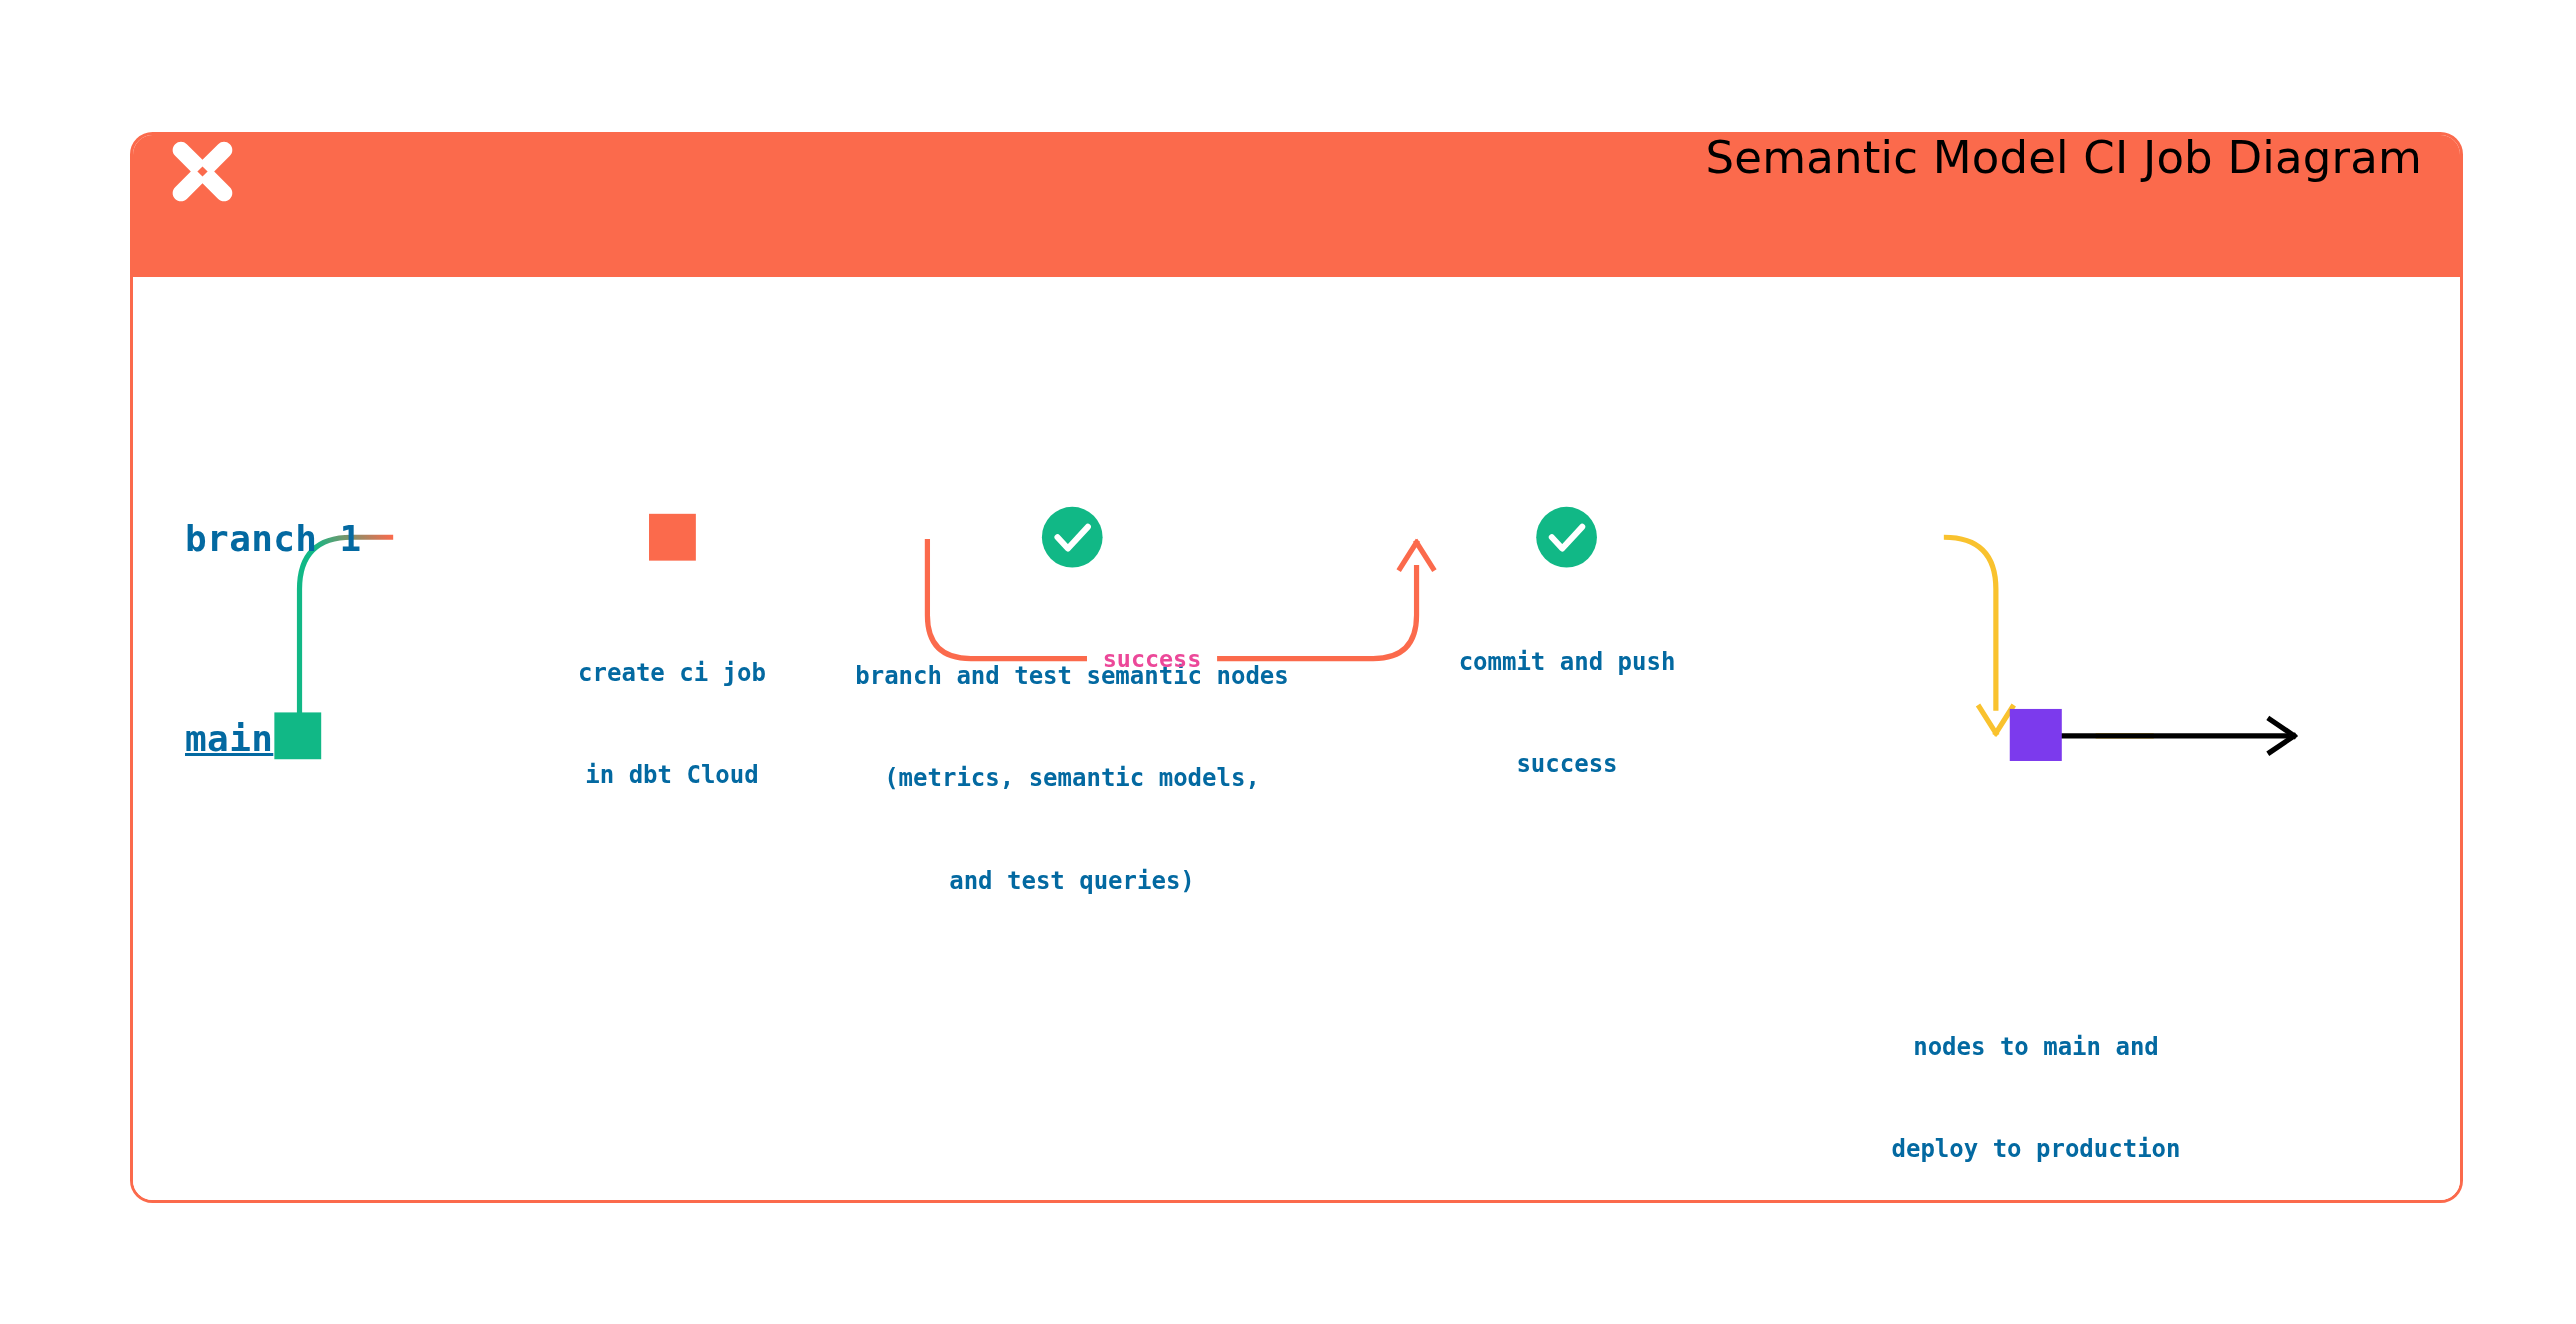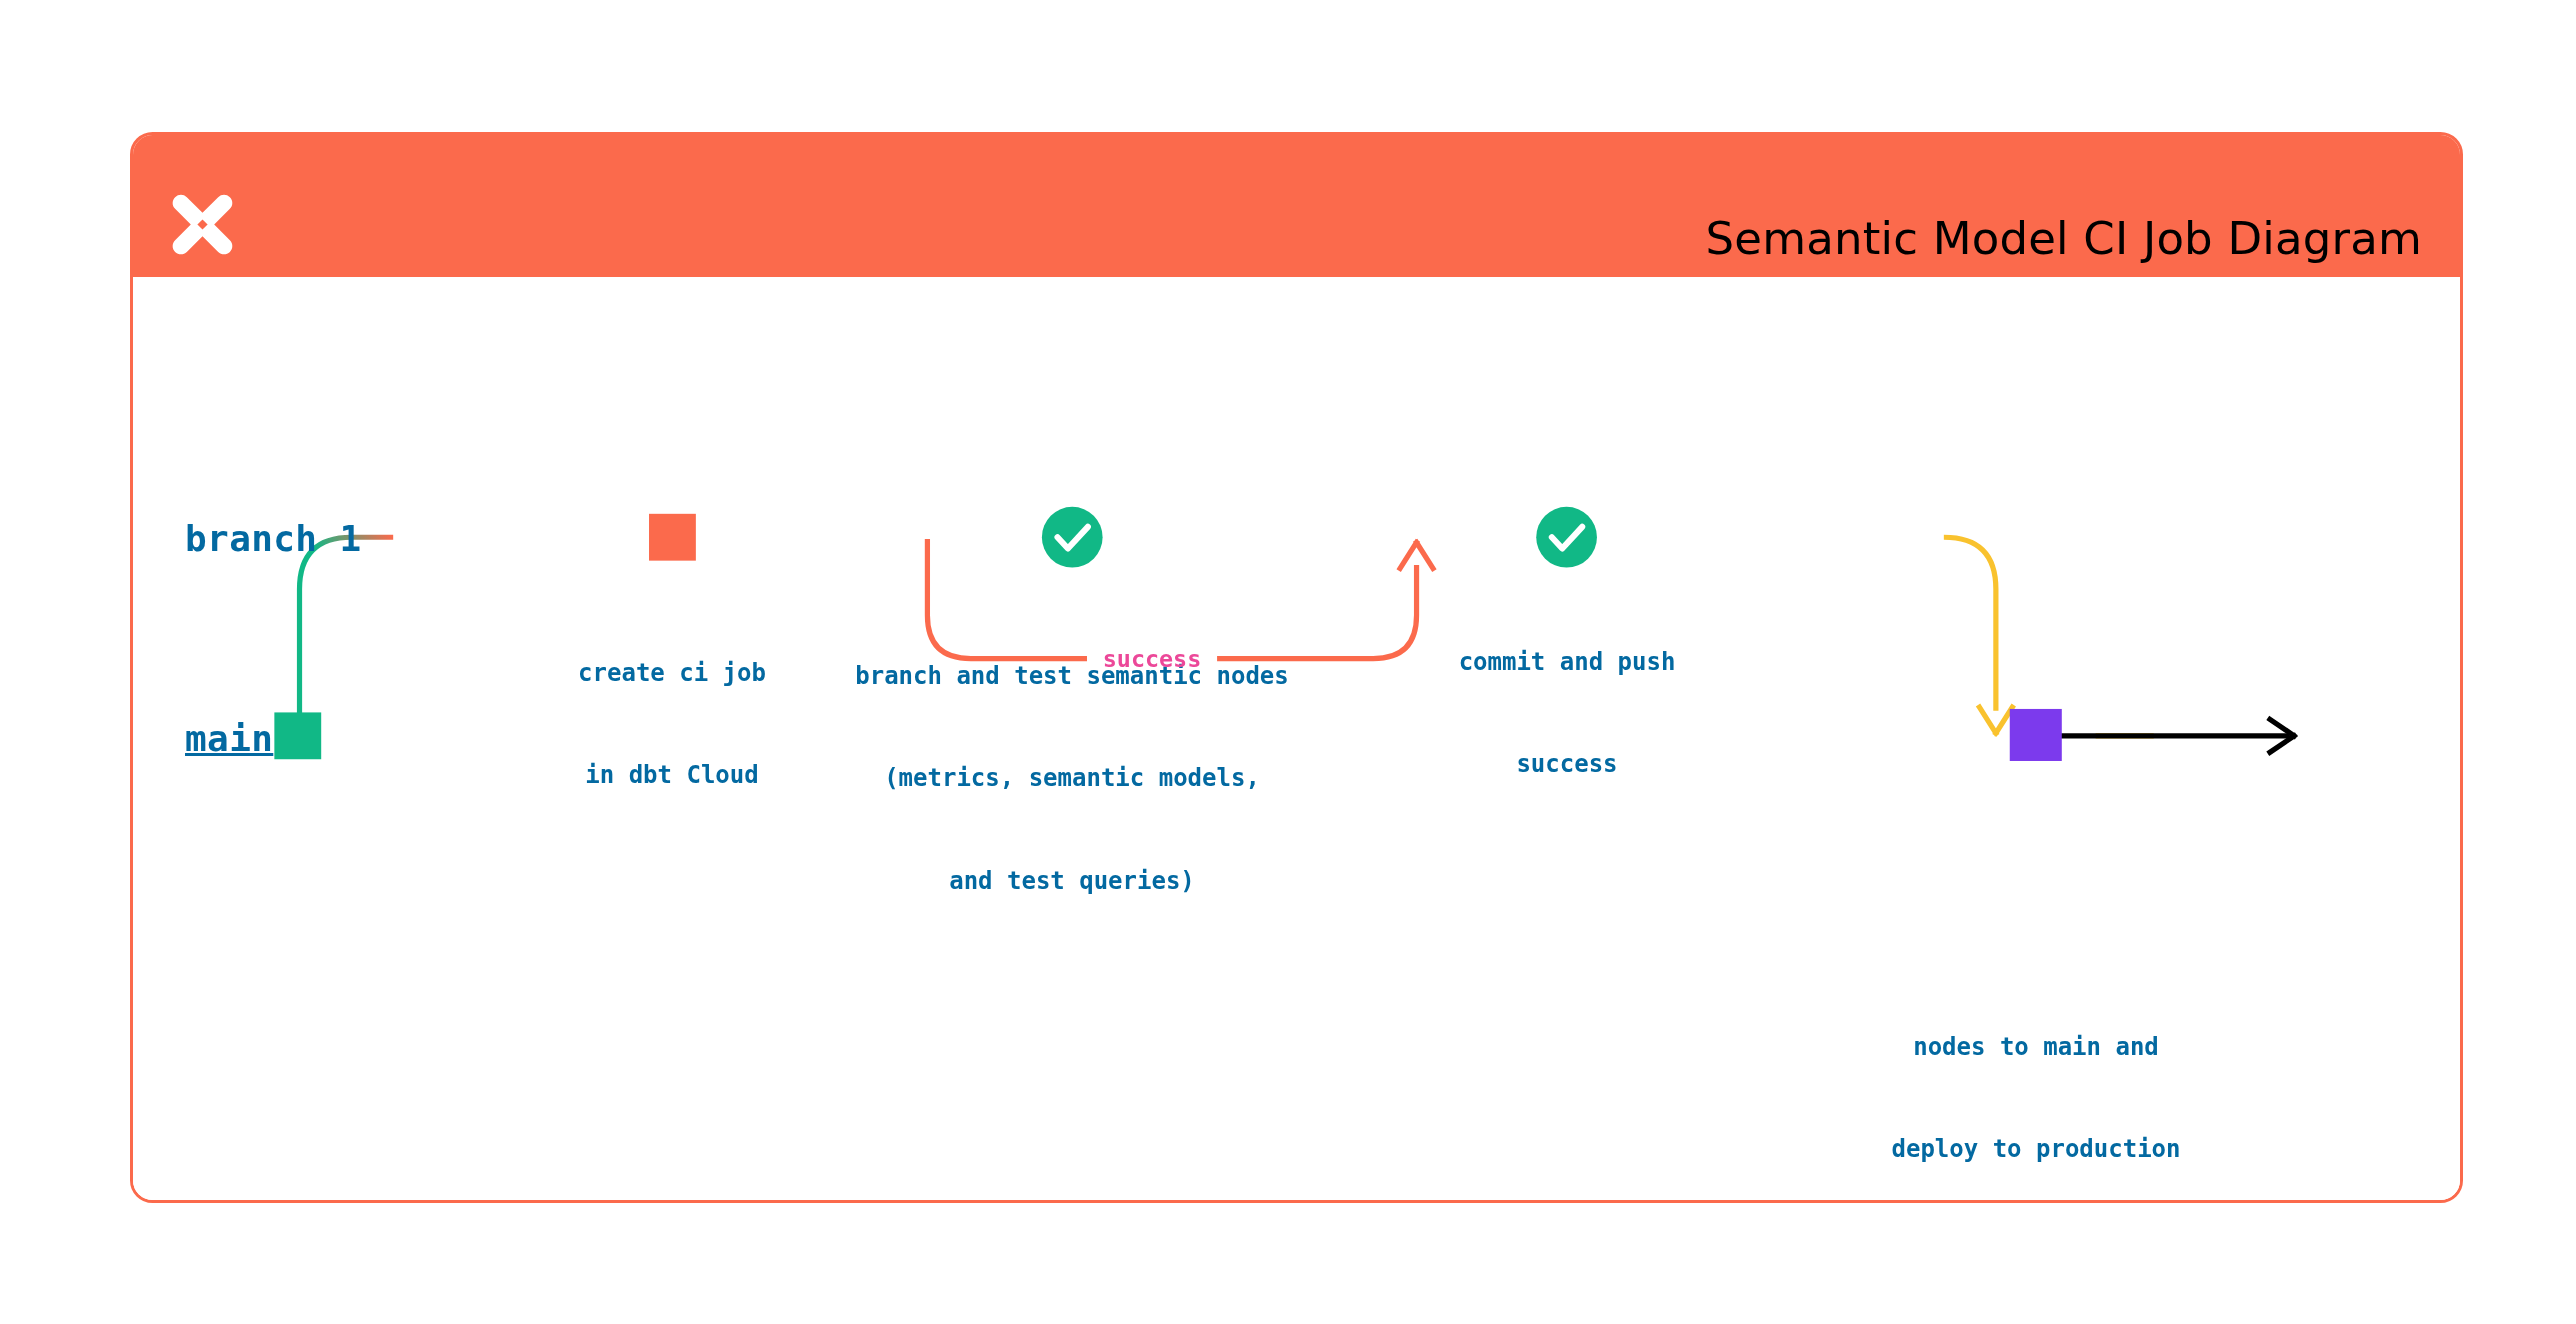--- a/index.html
+++ b/index.html
@@ -31,23 +31,23 @@
     overflow: hidden;
   }
   .card-header {
     position: absolute;
     left: 0;
     top: 0;
     right: 0;
     height: 142px;
     background: #FB6A4C;
     display: flex;
-    align-items: flex-end;
+    align-items: flex-start;
     justify-content: space-between;
-    padding: 0 38px 16px 33px;
+    padding: 0 38px 0 33px;
     box-sizing: border-box;
   }
   .logo {
     width: 73px;
     height: 73px;
     display: block;
     flex: 0 0 auto;
   }
   .card-title {
     color: #000000;

